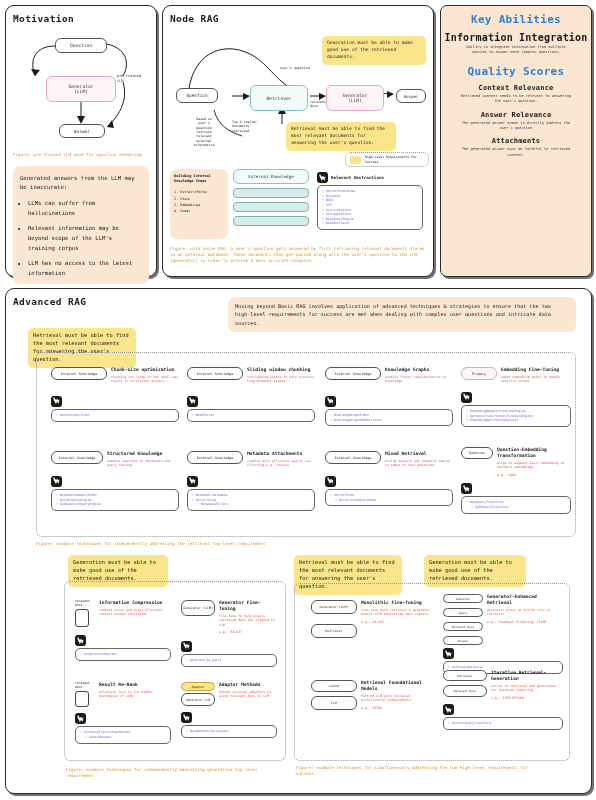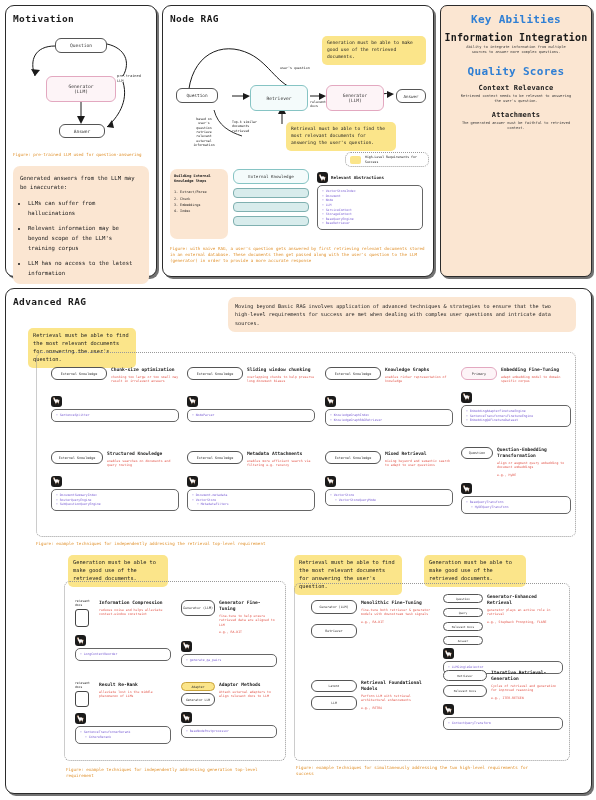--- a/index.html
+++ b/index.html
@@ -173,20 +173,24 @@
     <div class="kb-p">Ability to integrate information from multiple sources to answer more complex questions.</div>
   </div>
 
   <div class="kb-h1" style="margin-top:9px;">Quality Scores</div>
 
   <div>
     <div class="kb-h2">Context Relevance</div>
     <div class="kb-p">Retrieved context needs to be relevant to answering the user's question.</div>
   </div>
   <div>
+    <div class="kb-h2">Answer Relevance</div>
+    <div class="kb-p">The generated answer needs to directly address the user's question</div>
+  </div>
+  <div>
     <div class="kb-h2">Attachments</div>
     <div class="kb-p">The generated answer must be faithful to retrieved context.</div>
   </div>
 </div>
 
 <div class="panel" style="left:5px; top:288px; width:587px; height:506px; padding:7px;">
   <div class="panel-title">Advanced RAG</div>
 
   <div class="peach" style="position:absolute; left:222px; top:8px; width:348px; padding:5px 7px; font-size:5.1px; line-height:1.65;">Moving beyond Basic RAG involves application of advanced techniques &amp; strategies to ensure that the two high-level requirements for success are met when dealing with complex user questions and intricate data sources.</div>
 

